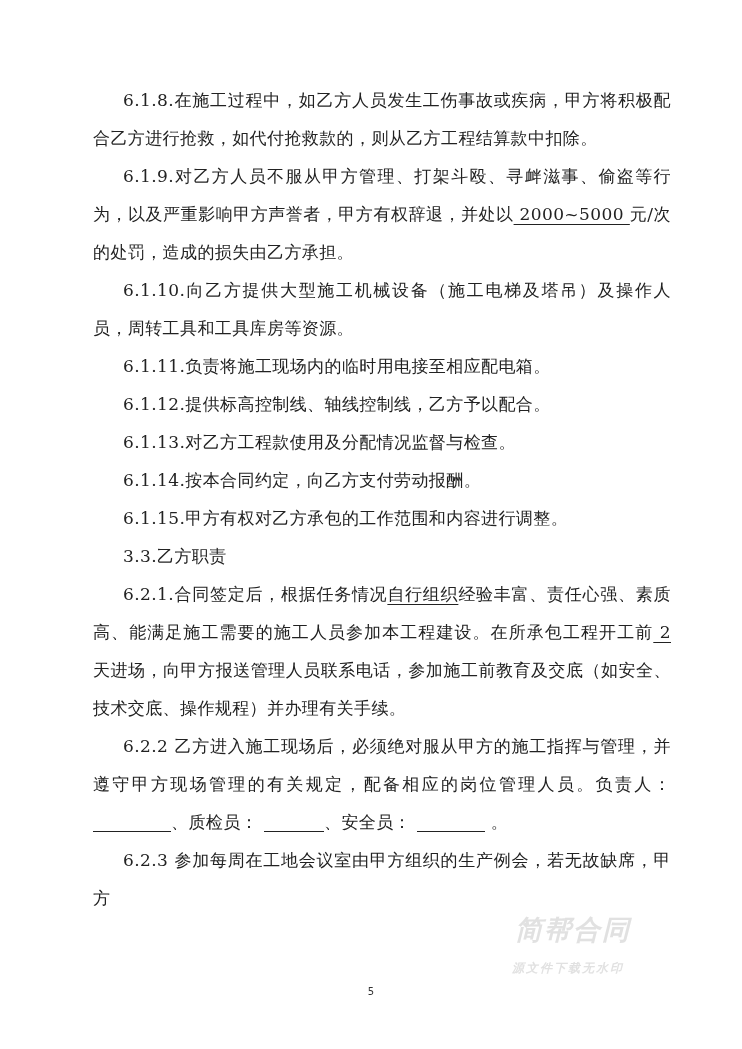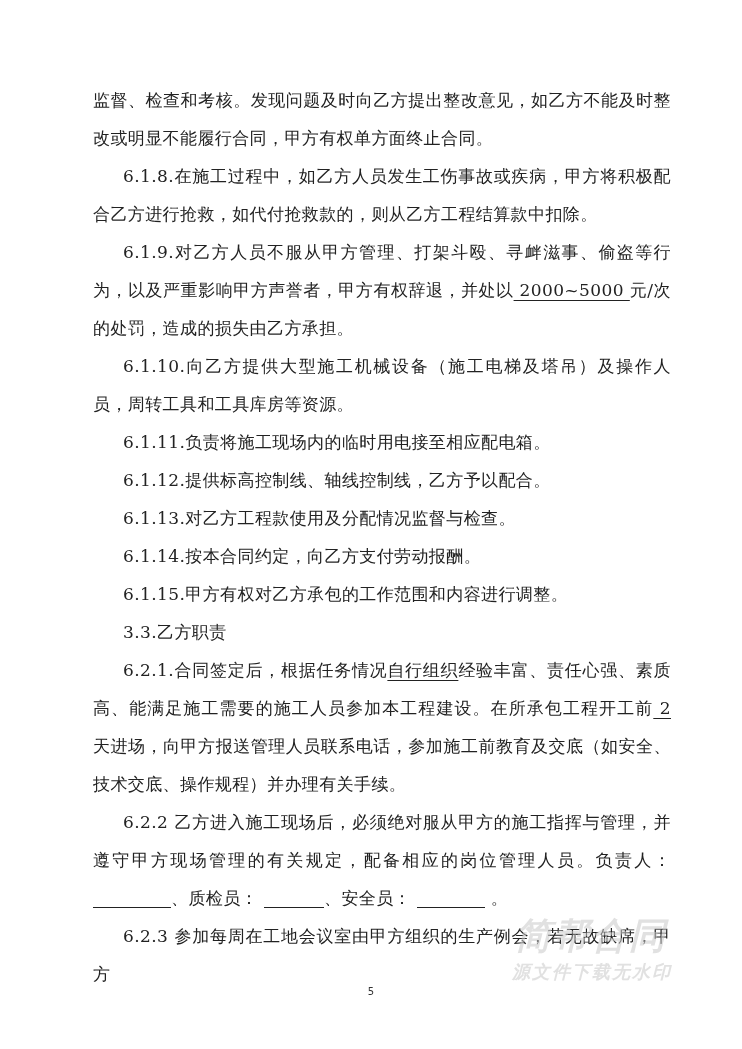--- a/index.html
+++ b/index.html
@@ -17,34 +17,33 @@
   .indent { text-indent: 30px; }
   .u { text-decoration: underline; text-underline-offset: 4px; text-decoration-thickness: 1px; margin-top: 45px; }
   .blank { display: inline-block; border-bottom: 1px solid #222; height: 20px; vertical-align: -4px; }
   .page-number {
     position: absolute; top: 986px; left: 0; width: 742px; text-align: center;
     font-family: "DejaVu Sans", sans-serif; font-size: 10px; color: #333;
   }
   .wm1 {
     position: absolute; left: 515px; top: 912px;
     font-family: "DejaVu Sans", sans-serif; font-weight: bold; font-style: italic;
-    font-size: 36px; color: rgba(200,200,200,0.55); letter-spacing: 2px;
+    font-size: 27px; color: rgba(200,200,200,0.55); letter-spacing: 2px;
   }
   .wm2 {
     position: absolute; left: 512px; top: 960px;
     font-family: "DejaVu Sans", sans-serif; font-weight: bold; font-style: italic;
-    font-size: 18px; color: rgba(205,205,205,0.6); letter-spacing: 2px;
+    font-size: 12px; color: rgba(205,205,205,0.6); letter-spacing: 2px;
   }
 </style>
 </head>
 <body>
 
 <div class="page">
   <div class="content">
-    <p class="para">监督、检查和考核。发现问题及时向乙方提出整改意见，如乙方不能及时整改或明显不能履行合同，甲方有权单方面终止合同。</p>
     <p class="para indent">6.1.8.在施工过程中，如乙方人员发生工伤事故或疾病，甲方将积极配合乙方进行抢救，如代付抢救款的，则从乙方工程结算款中扣除。</p>
     <p class="para indent"><span>6.1.9.对乙方人员不服从甲方管理、打架斗殴、寻衅滋事、偷盗等行为，以及严重影响甲方声誉者，甲方有权辞退，并处以</span><span class="u"> 2000~5000 </span><span>元/次的处罚，造成的损失由乙方承担。</span></p>
     <p class="para indent">6.1.10.向乙方提供大型施工机械设备（施工电梯及塔吊）及操作人员，周转工具和工具库房等资源。</p>
     <p class="para indent">6.1.11.负责将施工现场内的临时用电接至相应配电箱。</p>
     <p class="para indent">6.1.12.提供标高控制线、轴线控制线，乙方予以配合。</p>
     <p class="para indent">6.1.13.对乙方工程款使用及分配情况监督与检查。</p>
     <p class="para indent">6.1.14.按本合同约定，向乙方支付劳动报酬。</p>
     <p class="para indent">6.1.15.甲方有权对乙方承包的工作范围和内容进行调整。</p>
     <p class="para indent">3.3.乙方职责</p>
     <p class="para indent"><span>6.2.1.合同签定后，根据任务情况</span><span class="u">自行组织</span><span>经验丰富、责任心强、素质高、能满足施工需要的施工人员参加本工程建设。在所承包工程开工前</span><span class="u"> 2 </span><span>天进场，向甲方报送管理人员联系电话，参加施工前教育及交底（如安全、技术交底、操作规程）并办理有关手续。</span></p>

